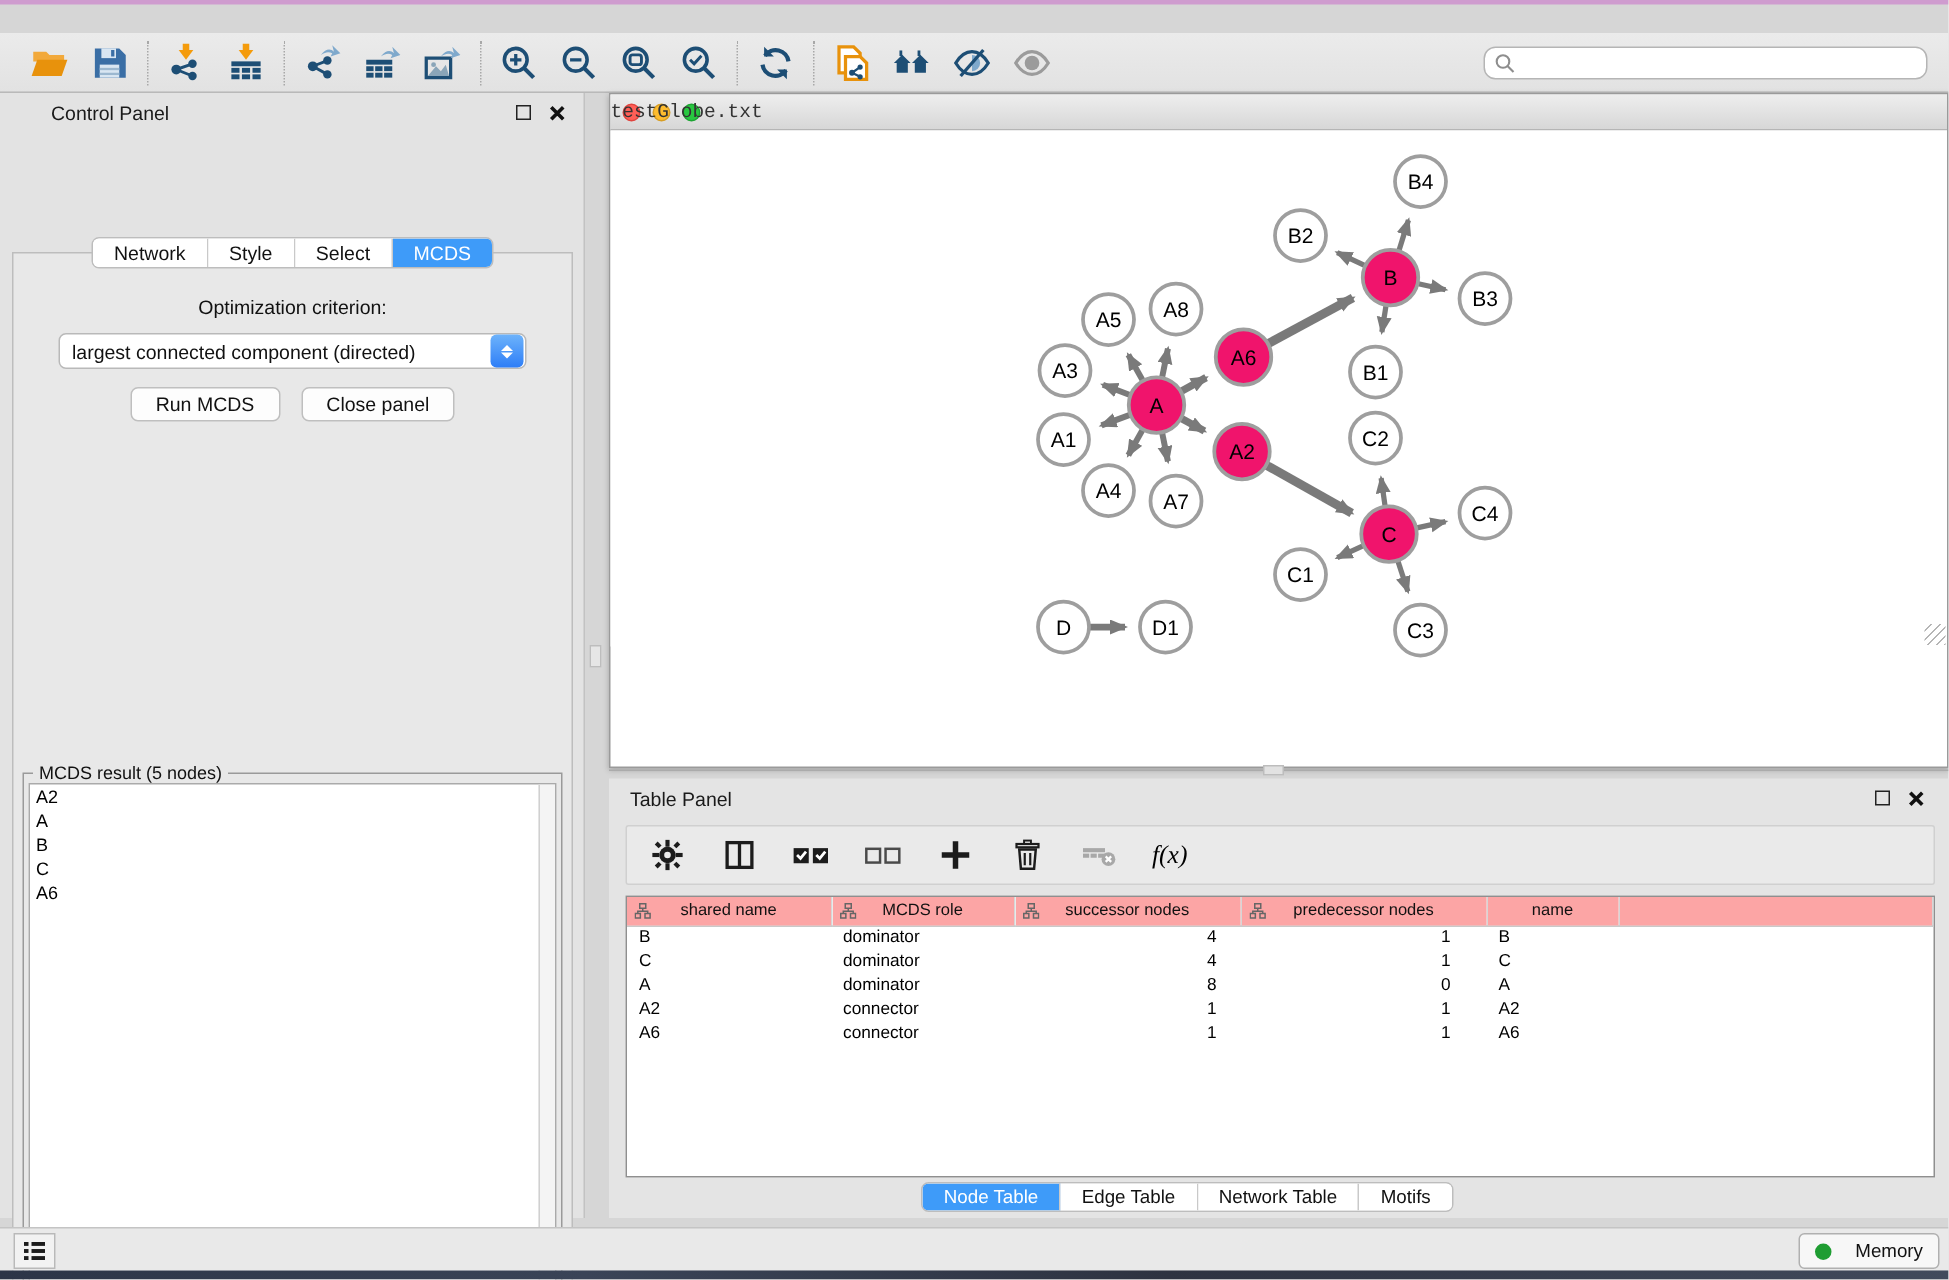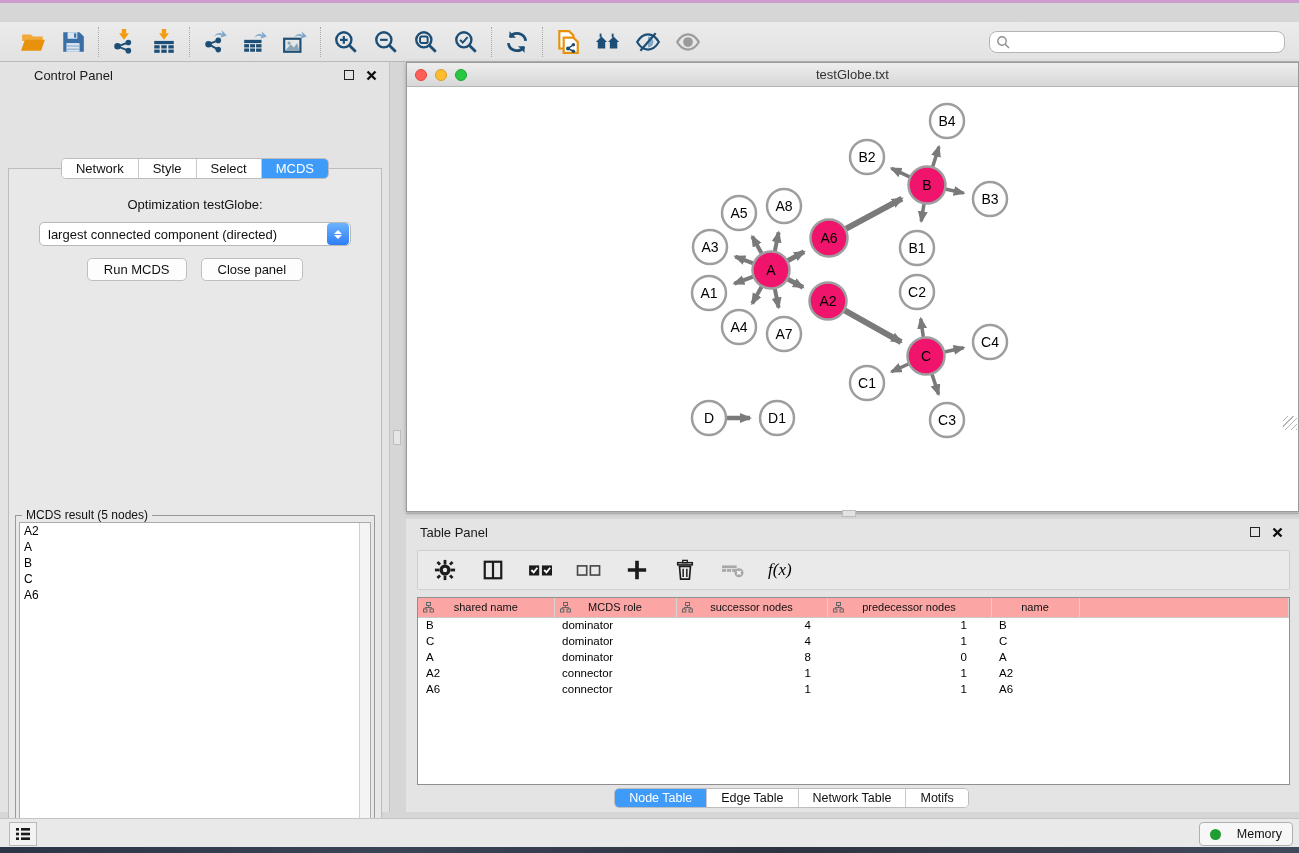--- a/index.html
+++ b/index.html
@@ -72,21 +72,21 @@
   .result-item { font-size:12px; color:#000; padding:1px 0 1px 4px; line-height:14px; }
   .result-scroll { position:absolute; right:0; top:0; bottom:0; width:11px; background:#f4f4f4;
     border-left:1px solid #d0d0d0; }
 
   
   .net-window { position:absolute; left:406px; top:62px; width:893px; height:450px;
     border:1px solid #9a9a9a; background:#fff; box-shadow:0 1px 4px rgba(0,0,0,0.25); }
   .net-titlebar { height:24px; background:linear-gradient(#eeeeee,#d7d7d7); border-bottom:1px solid #b5b5b5;
     display:flex; align-items:center; position:relative; }
   .net-titlebar .traffic { margin-left:8px; }
-  .net-title { position:absolute; left:0; right:0; text-align:center; font-size:13px; color:#333; }
+  .net-title { position:absolute; left:0; right:0; font-size:13px; color:#333;font-family:Liberation Mono, monospace; }
   .net-canvas { position:relative; width:891px; height:344px; background:#fff; }
   .resize-grip { position:absolute; right:1px; bottom:1px; width:14px; height:14px;
     background:repeating-linear-gradient(135deg,transparent 0 3px,#b5b5b5 3px 4px); }
 
   .vgrip { position:absolute; left:393px; top:430px; width:8px; height:15px; background:#e6e6e6;
     border:1px solid #bdbdbd; }
   .hdivider { position:absolute; left:406px; top:513px; width:893px; height:1px; background:#ababab; }
   .hgrip { position:absolute; left:842px; top:510px; width:14px; height:7px; background:#e2e2e2;
     border:1px solid #bdbdbd; }
 
@@ -311,21 +311,21 @@
     </div>
     <div class="seg-bar ctl-tabs-pos" style="position:absolute;">
       <div class="segmented">
           <div class="seg">Network</div>
           <div class="seg">Style</div>
           <div class="seg">Select</div>
           <div class="seg sel">MCDS</div>
         </div>
     </div>
     <div class="tab-pane">
-      <div class="opt-label">Optimization testGlobe:</div>
+      <div class="opt-label">Optimization criterion:</div>
       <div class="combo">
         <span class="combo-text">largest connected component (directed)</span>
         <span class="combo-step">
           <span class="chev up"></span>
             <span class="chev dn"></span>
         </span>
       </div>
       <div class="btn-row">
         <div class="push-btn">Run MCDS</div>
         <div class="push-btn">Close panel</div>

